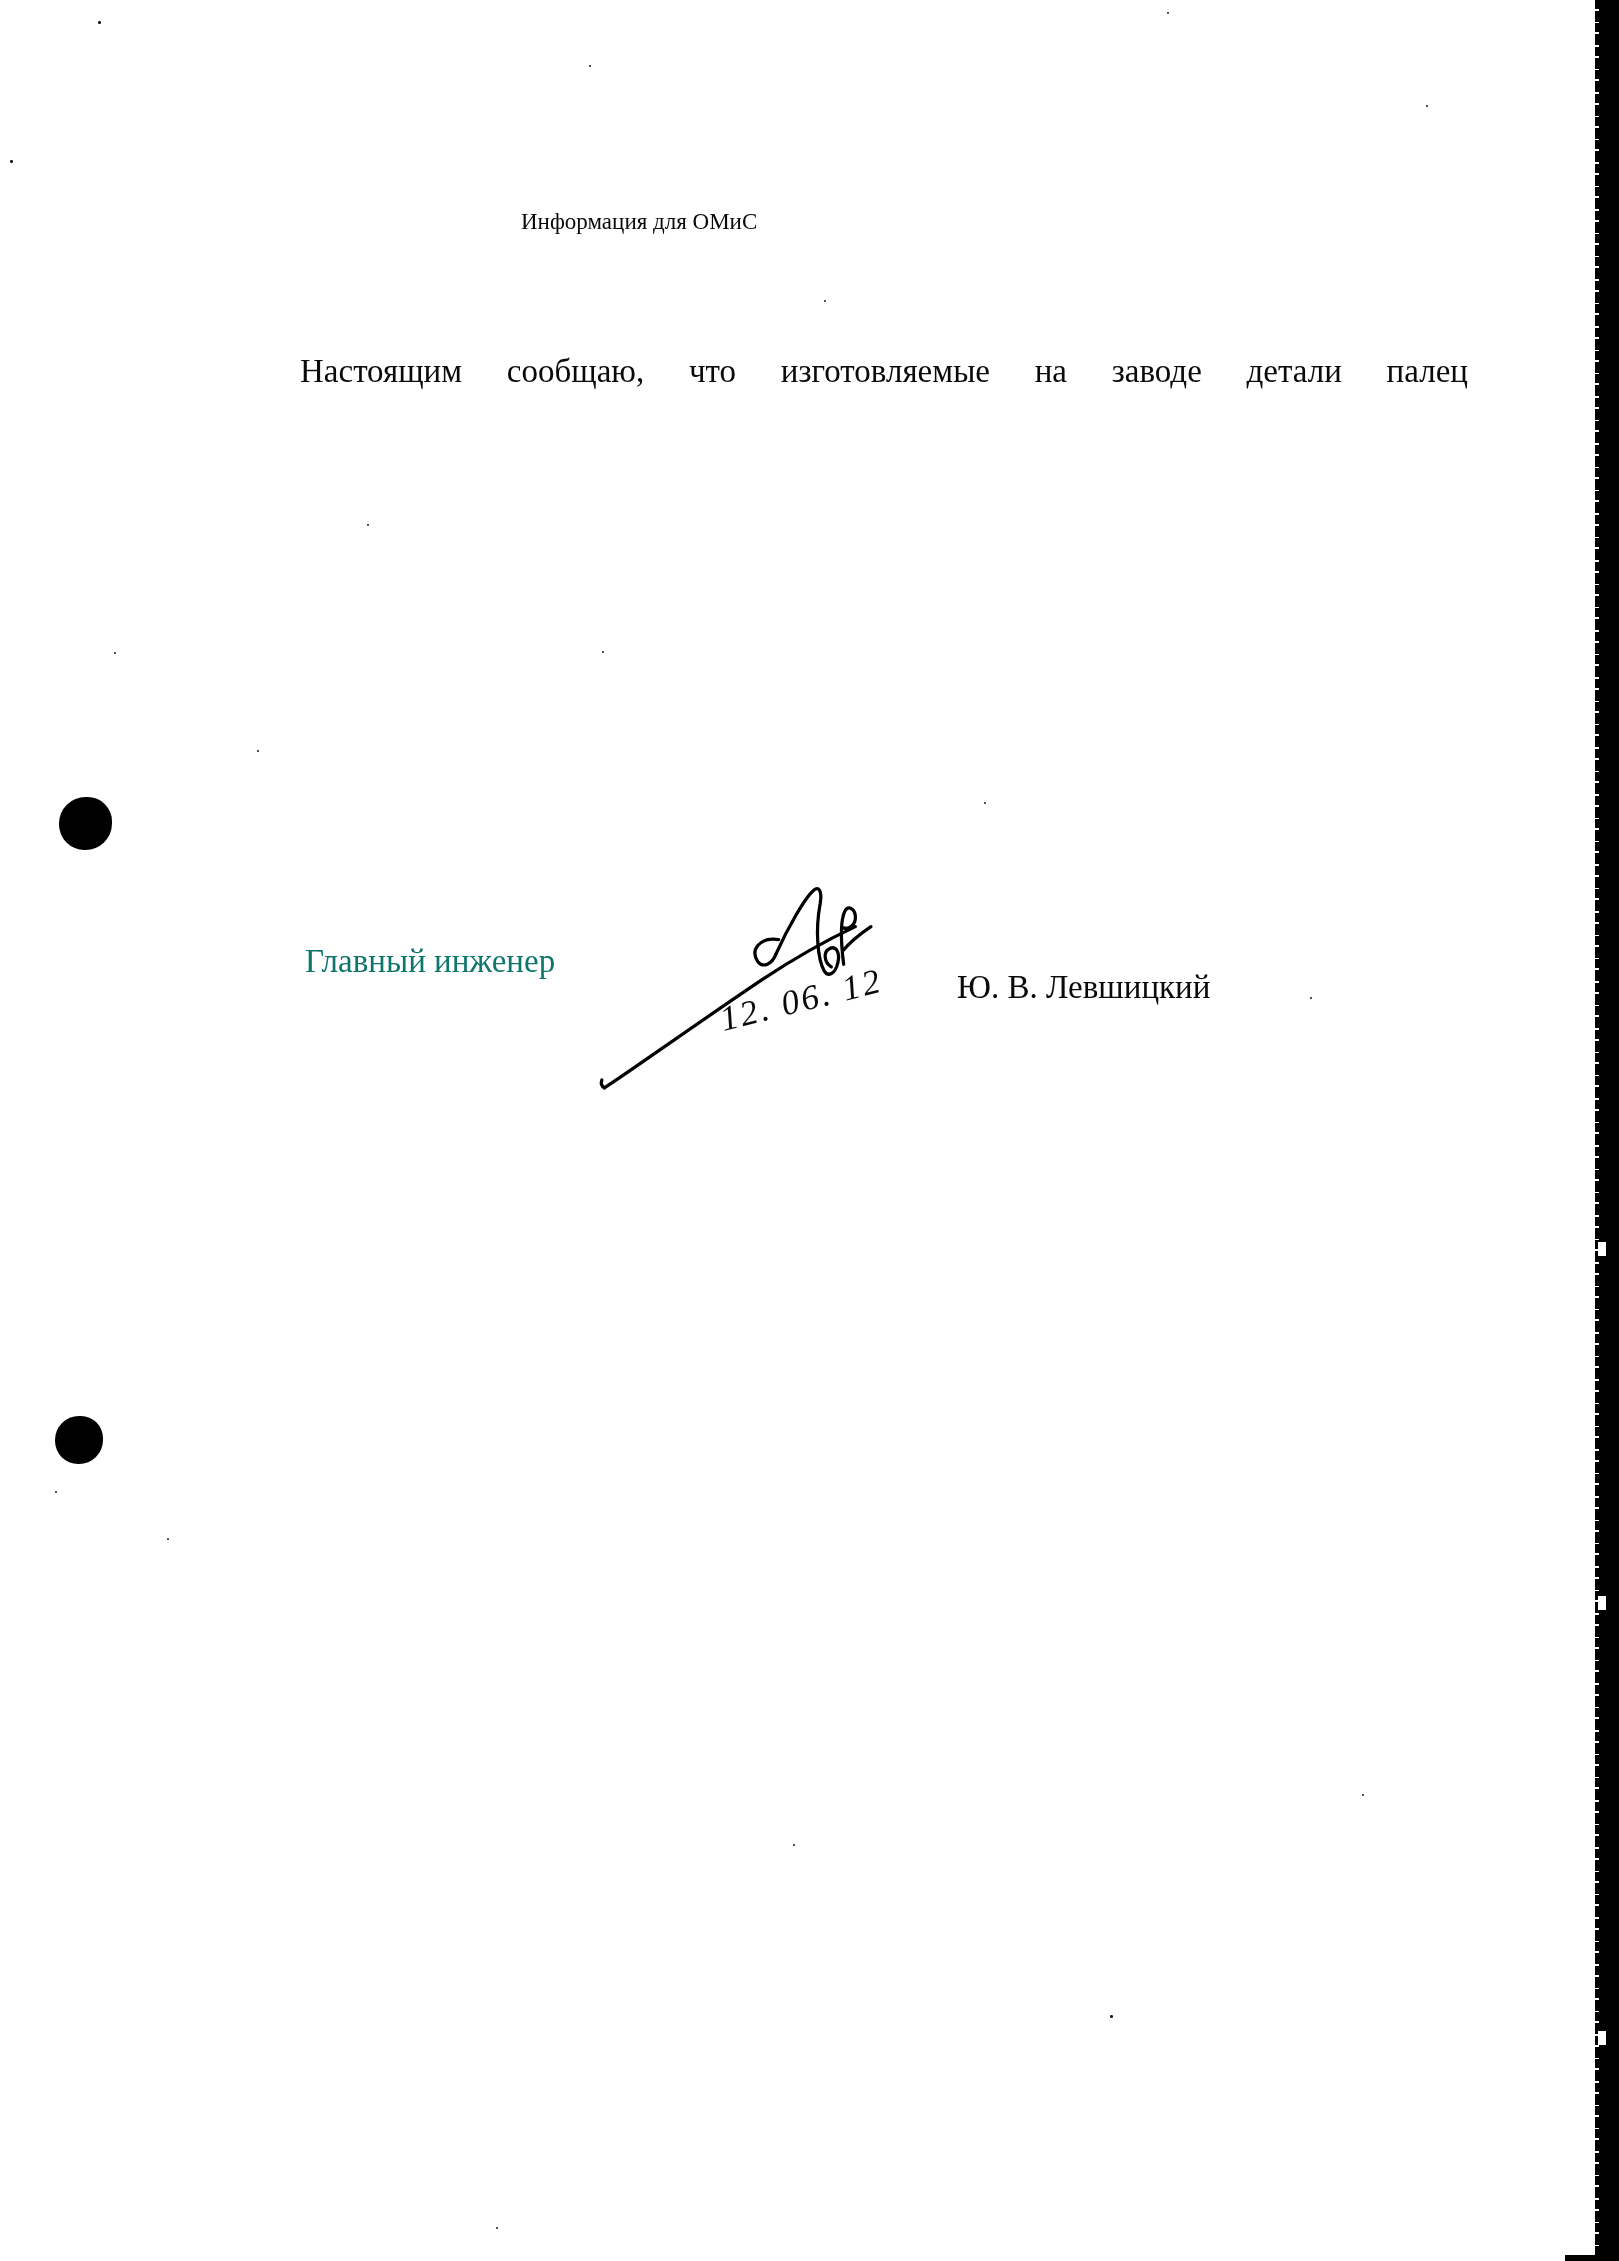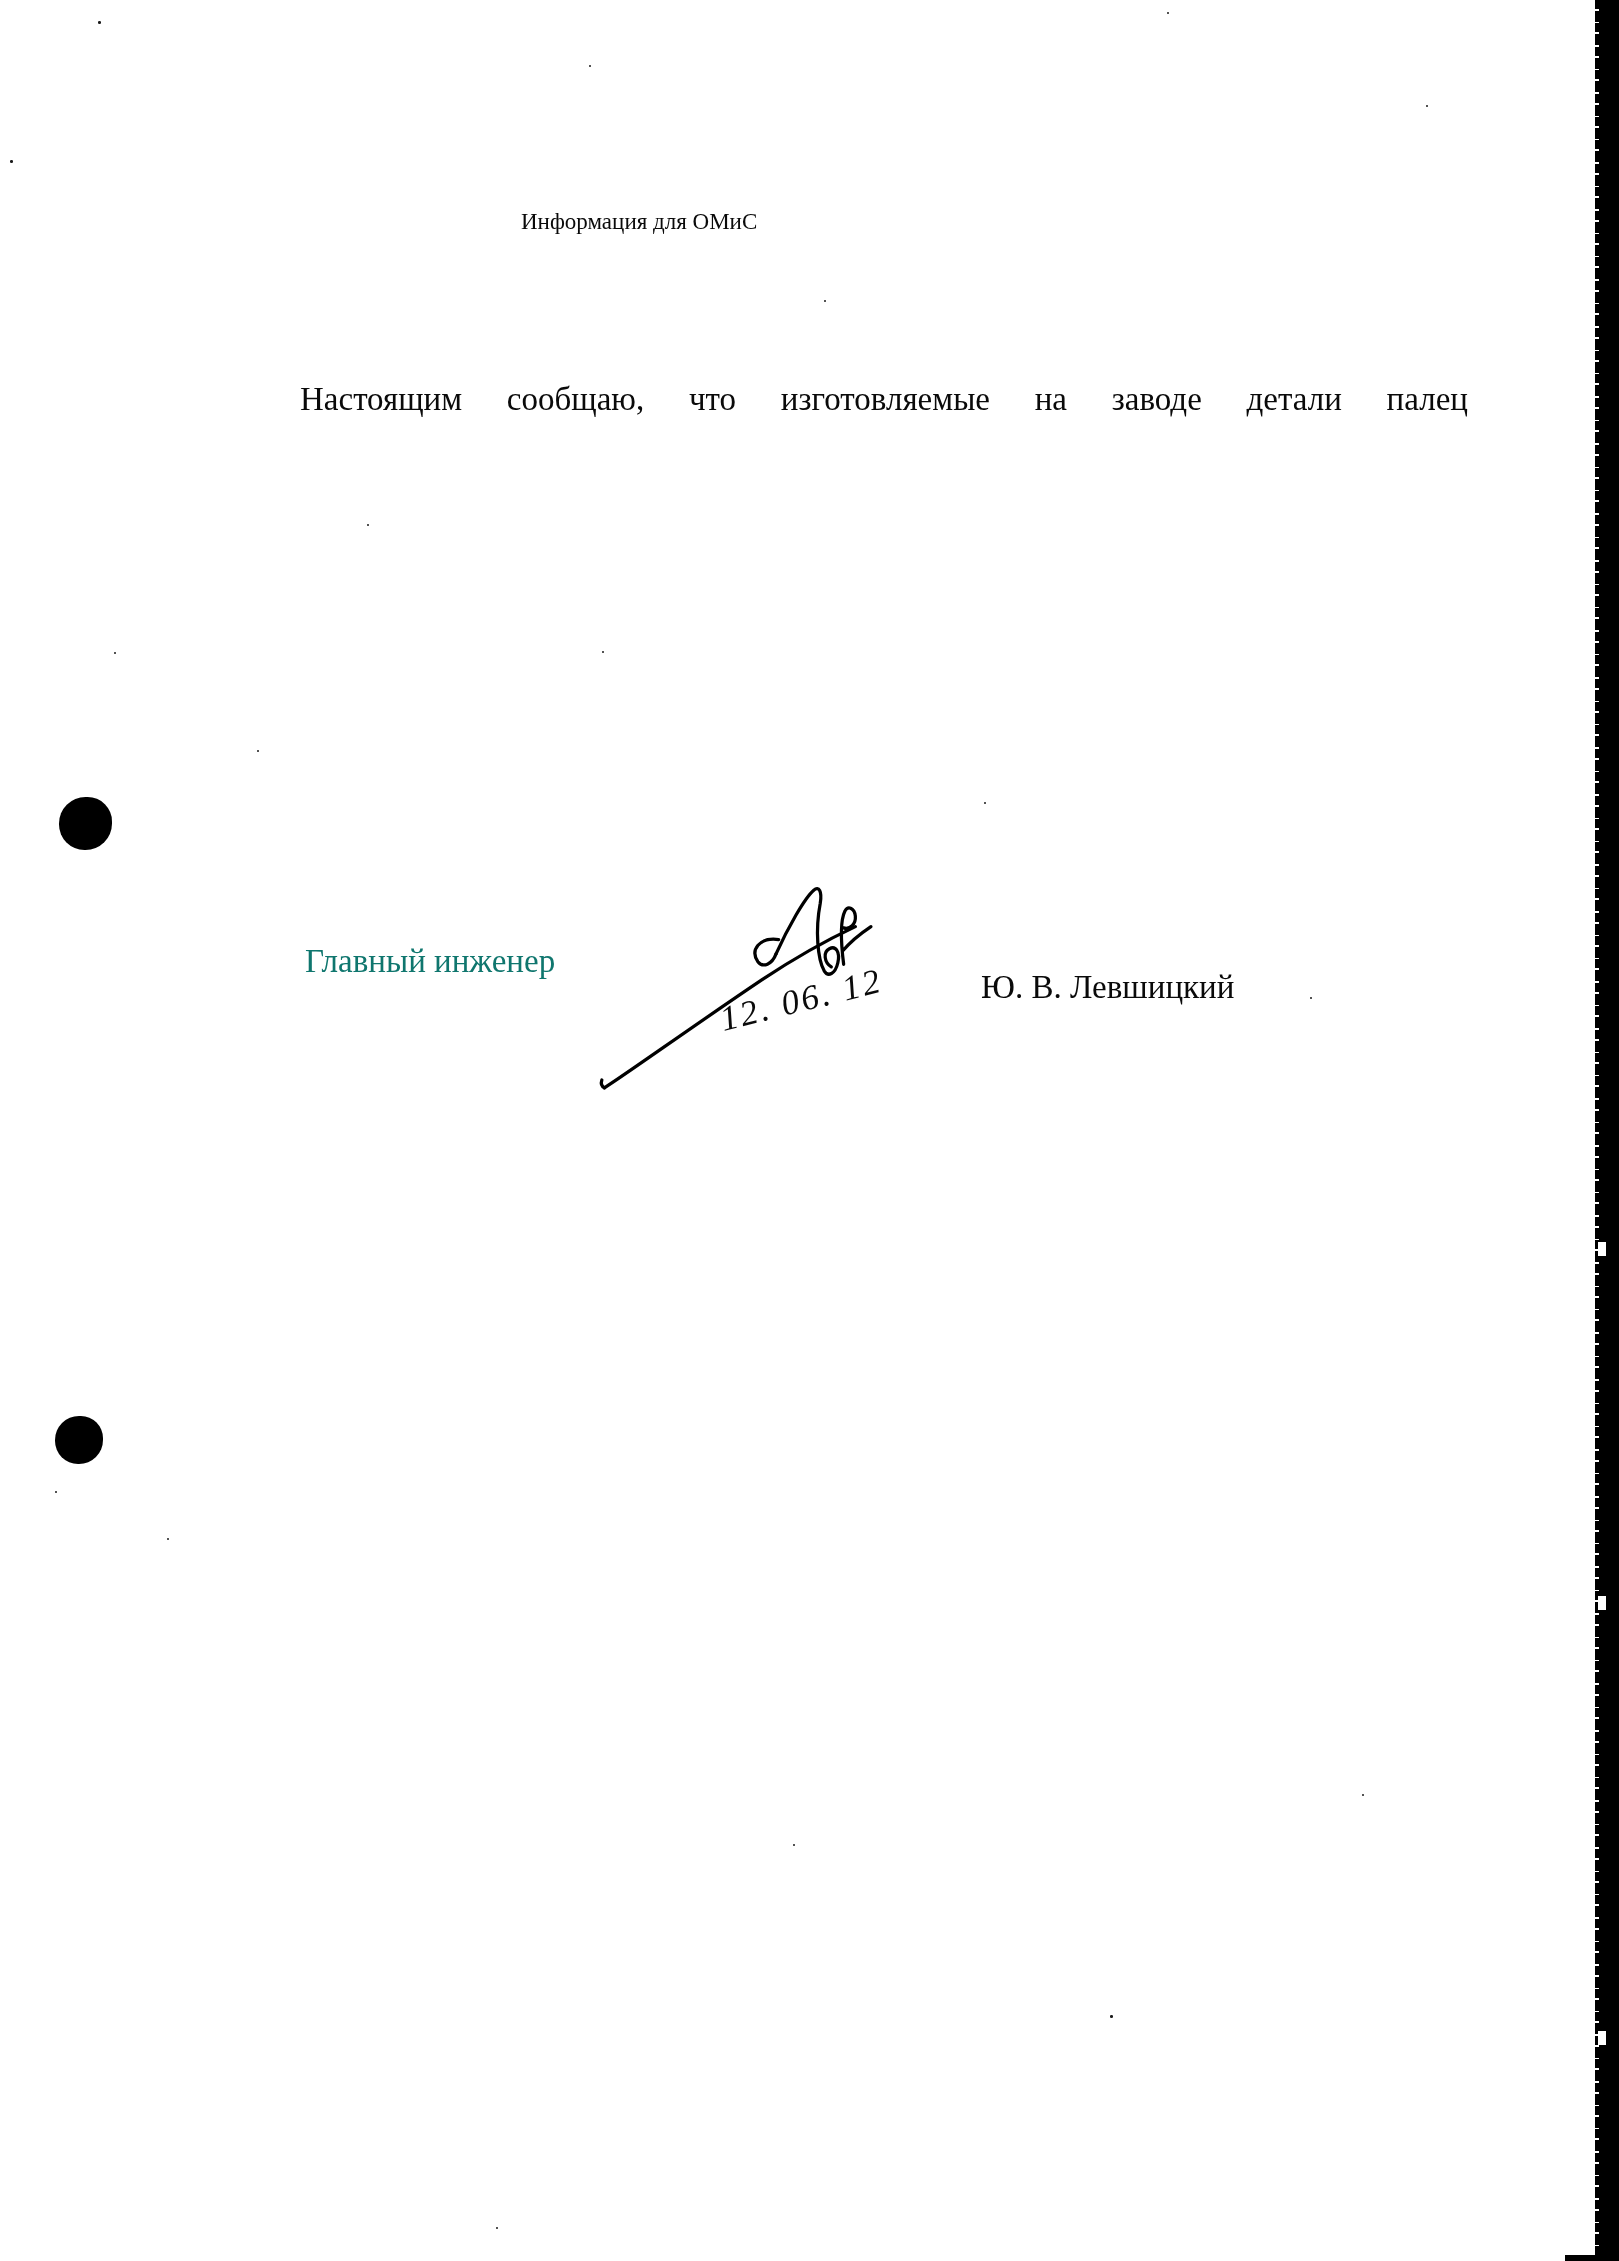--- a/index.html
+++ b/index.html
@@ -15,31 +15,31 @@
     position:absolute;left:521px;top:204px;
     font-size:23px;line-height:36px;white-space:nowrap;
     color:#0a0a0a;
   }
   
   .para{
     position:absolute;left:202px;width:1266px;
     font-size:33px;line-height:46px;color:#0a0a0a;
   }
   .para .line{display:block;}
-  .para .line.justify{text-align:justify;text-align-last:justify;margin-top:28px;}
+  .para .line.justify{text-align:justify;text-align-last:justify;}
   .para .line.indent{text-indent:98px;}
   #para1{top:348px;}
   #para2{top:504px;}
   
   .sig-role{
     position:absolute;left:305px;top:943px;
     font-size:33px;white-space:nowrap;color:#0f766e;
   }
   .sig-name{
-    position:absolute;left:981px;top:969px;
+    position:absolute;left:957px;top:969px;
     font-size:33px;white-space:nowrap;color:#0a0a0a;font-family:Liberation Serif, serif;
   }
   .sig-art{
     position:absolute;left:586px;top:872px;width:306px;height:221px;
   }
   .sig-date{
     position:absolute;left:716px;top:1001px;width:195px;
     font-size:35px;font-style:italic;white-space:nowrap;
     transform:rotate(-14deg);transform-origin:left top;
     letter-spacing:2.6px;color:#0a0a0a;

